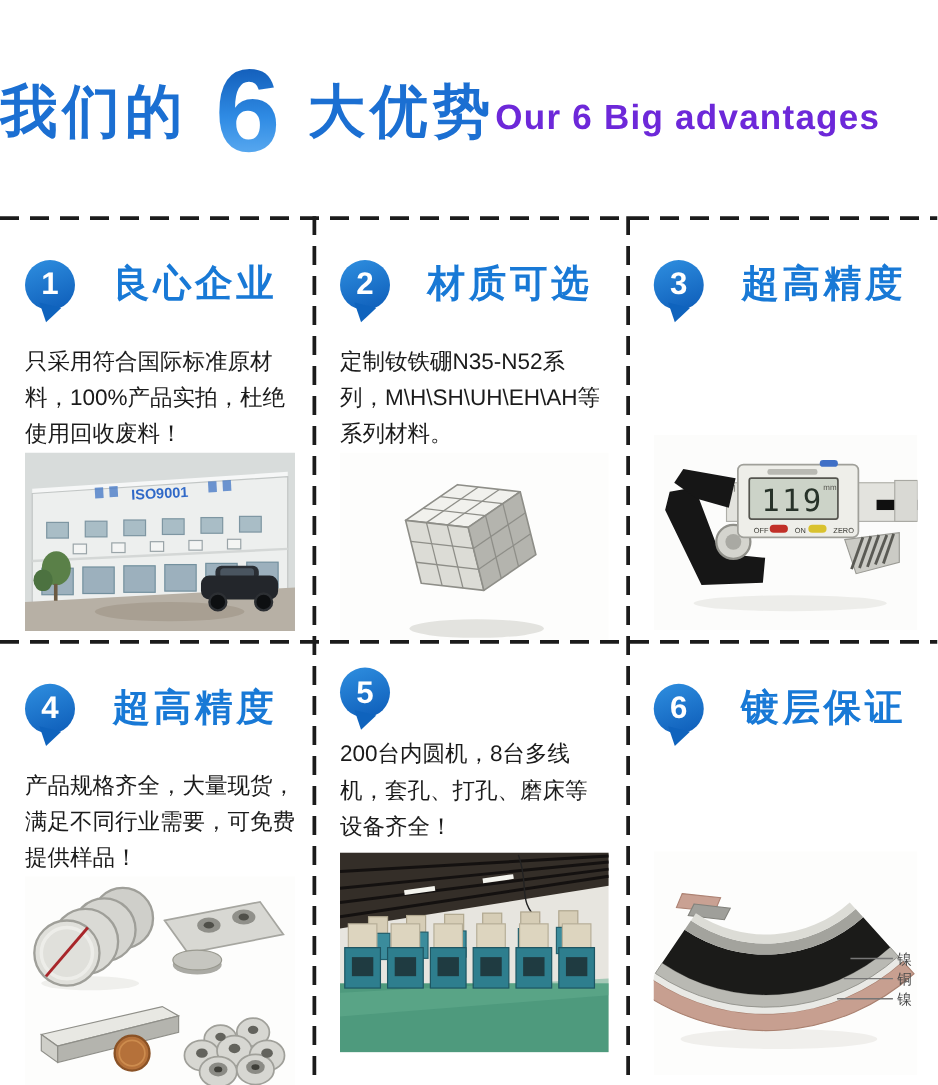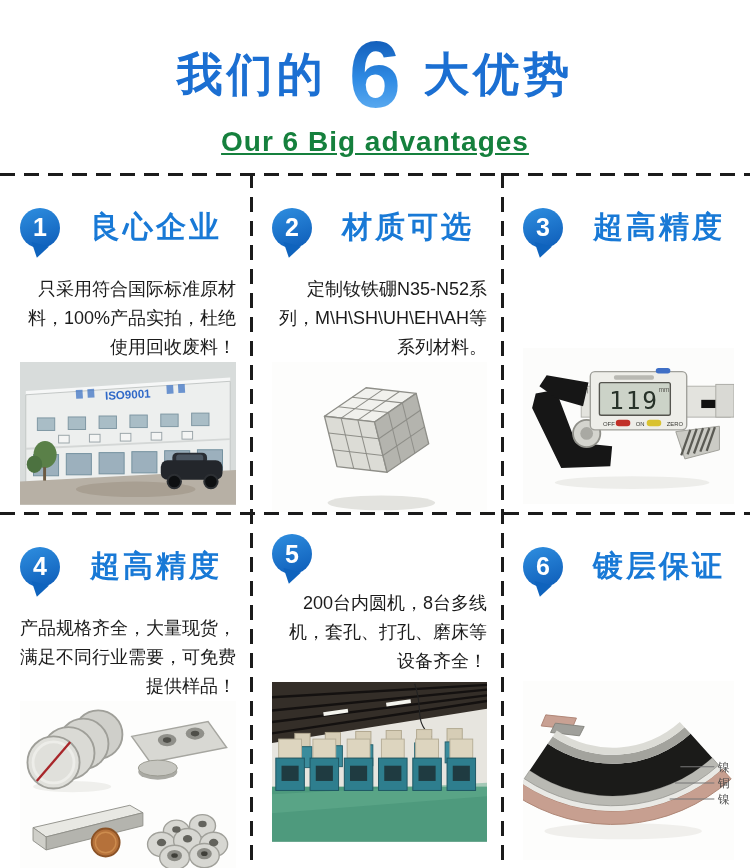--- a/index.html
+++ b/index.html
@@ -1,45 +1,45 @@
 <!DOCTYPE html>
 <html><head>
 <meta charset="utf-8">
 <style>
   html,body{margin:0;padding:0;background:#fff;}
   body{width:750px;height:868px;font-family:"Liberation Sans",sans-serif;overflow:hidden;}
   .page{width:750px;height:868px;background:#fff;}
 
   
-  .header{height:173px;box-sizing:border-box;padding-top:32px;display:flex;flex-direction:column;align-items:center;}
+  .header{height:173px;box-sizing:border-box;padding-top:6px;display:flex;align-items:center;}
   .title-row{display:flex;align-items:center;}
   .t-cn{font-size:46px;font-weight:800;color:#1b6fd2;letter-spacing:4px;}
   .t-num{font-size:94px;font-weight:800;line-height:.92;margin:0 22px;
          background:linear-gradient(180deg,#0d55b2 0%,#2f8be4 55%,#66b2f3 100%);
          -webkit-background-clip:text;background-clip:text;color:transparent;}
-  .subtitle{font-size:28px;color:#15803d;font-weight:600;margin-top:8px;letter-spacing:1px;text-decoration:underline;}
+  .subtitle{font-size:28px;color:#6d28d9;font-weight:600;margin-top:8px;letter-spacing:1px;}
 
   
   .grid{position:relative;height:695px;display:grid;grid-template-columns:252px 251px 247px;grid-template-rows:339px 356px;}
   .hl{position:absolute;left:0;width:750px;height:3px;pointer-events:none;
       background:repeating-linear-gradient(90deg,#1b1b1b 0 15px,transparent 15px 24px);}
   .hl.h1{top:0}.hl.h2{top:339px}
   .vl{position:absolute;top:0;height:695px;width:3px;pointer-events:none;
       background:repeating-linear-gradient(180deg,#1b1b1b 0 15px,transparent 15px 24px);}
   .vl.v1{left:250px}.vl.v2{left:501px}
 
   .cell{box-sizing:border-box;padding:22px 16px 0 20px;display:flex;flex-direction:column;overflow:hidden;}
   .head{display:flex;align-items:center;gap:18px;}
   .badge{position:relative;width:40px;height:40px;flex:0 0 40px;border-radius:50%;
          background:linear-gradient(160deg,#2f8fe0,#0d5cb8);
          display:flex;align-items:center;justify-content:center;color:#fff;font-size:25px;font-weight:700;}
   .badge::after{content:"";position:absolute;left:50%;bottom:-10px;transform:translateX(-58%) rotate(14deg);
          width:0;height:0;border-left:9px solid transparent;border-right:9px solid transparent;border-top:14px solid #0f63bd;}
   .card-title{margin:12px;font-size:30px;font-weight:700;color:#1879d6;letter-spacing:3px;white-space:nowrap;}
-  .card-desc{margin:15px 0 0 0;font-size:18px;line-height:1.62;color:#1b1b1b;font-weight:500;text-align:right;}
+  .card-desc{margin:15px 0 0 0;font-size:18px;line-height:1.62;color:#1b1b1b;font-weight:500;}
   .figure{margin-top:auto;}
   .figure svg{display:block;width:100%;height:auto;}
 </style>
 </head>
 <body>
 
 <div class="page">
 
   <div class="header">
     <div class="title-row">

